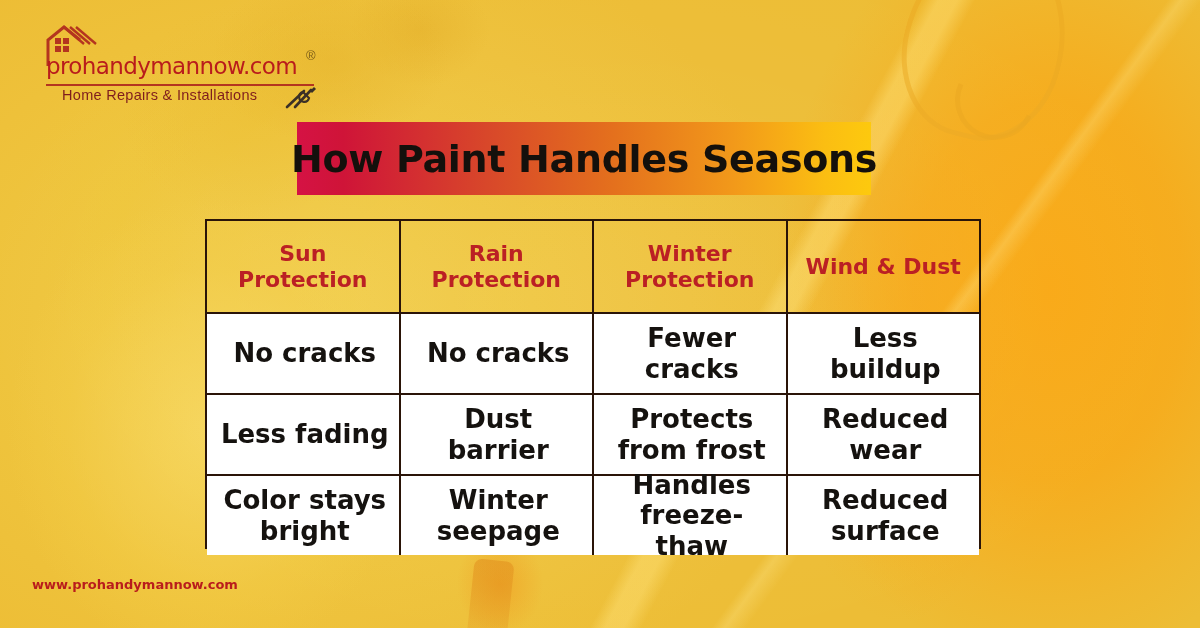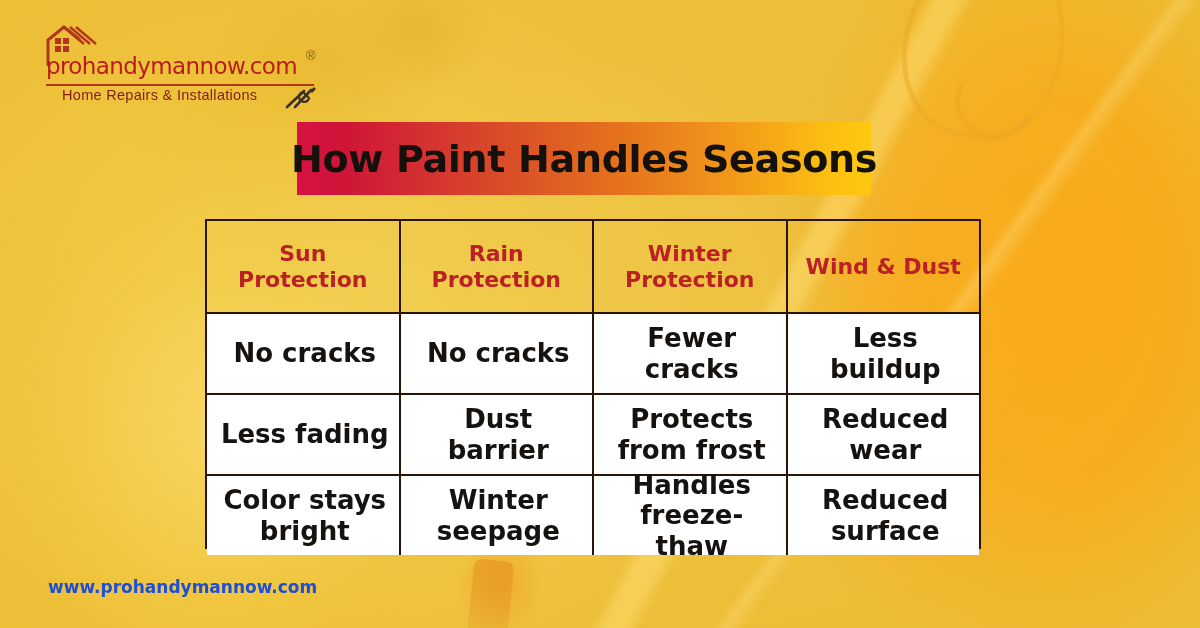--- a/index.html
+++ b/index.html
@@ -227,26 +227,26 @@
     color: #15120f;
     font-family: "DejaVu Sans", sans-serif;
     font-weight: bold;
     font-size: 26px;
     padding-left: 12px;
   }
 
   
   .footer-url {
     position: absolute;
-    left: 48px;
+    left: 32px;
     top: 577px;
     font-family: "DejaVu Sans", sans-serif;
     font-weight: bold;
-    font-size: 17px;
-    color: #1d4ed8;
+    font-size: 13px;
+    color: #b91c1c;
     white-space: nowrap;
   }
 </style>
 </head>
 <body>
 
 <div id="canvas">
 
   <div class="bg-layer bg-base"></div>
   <div class="bg-layer bg-person-left"></div>

